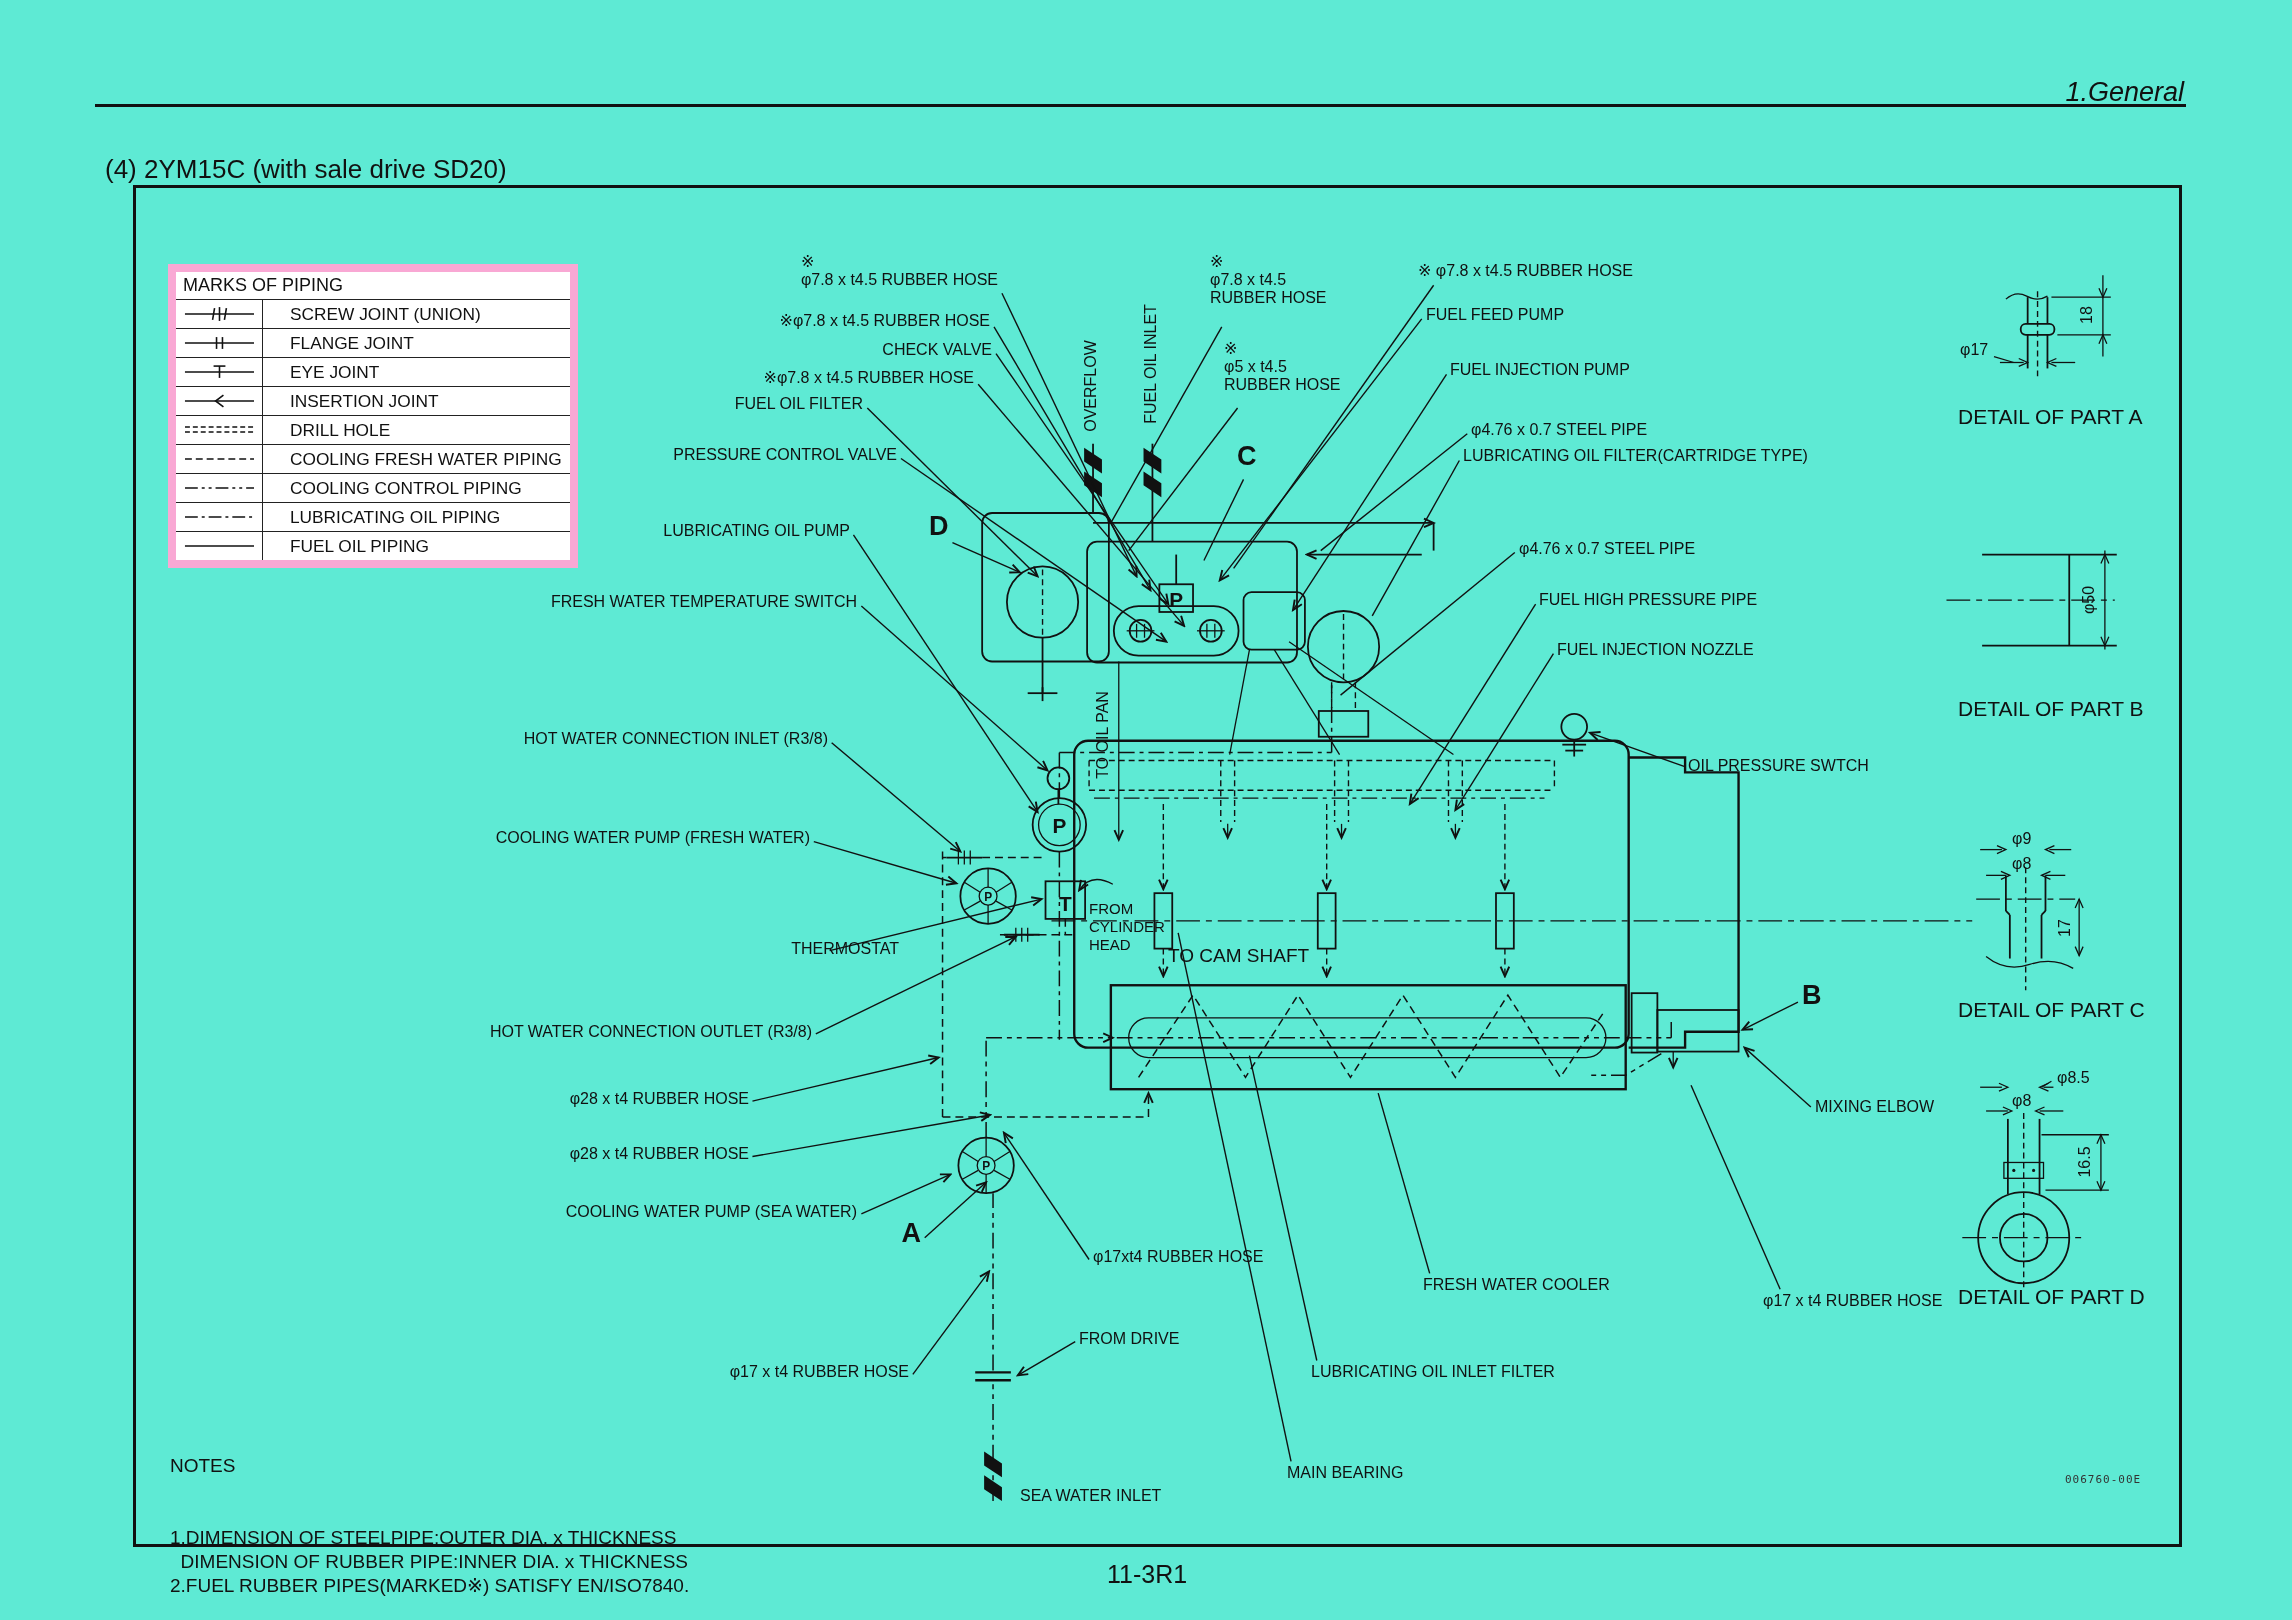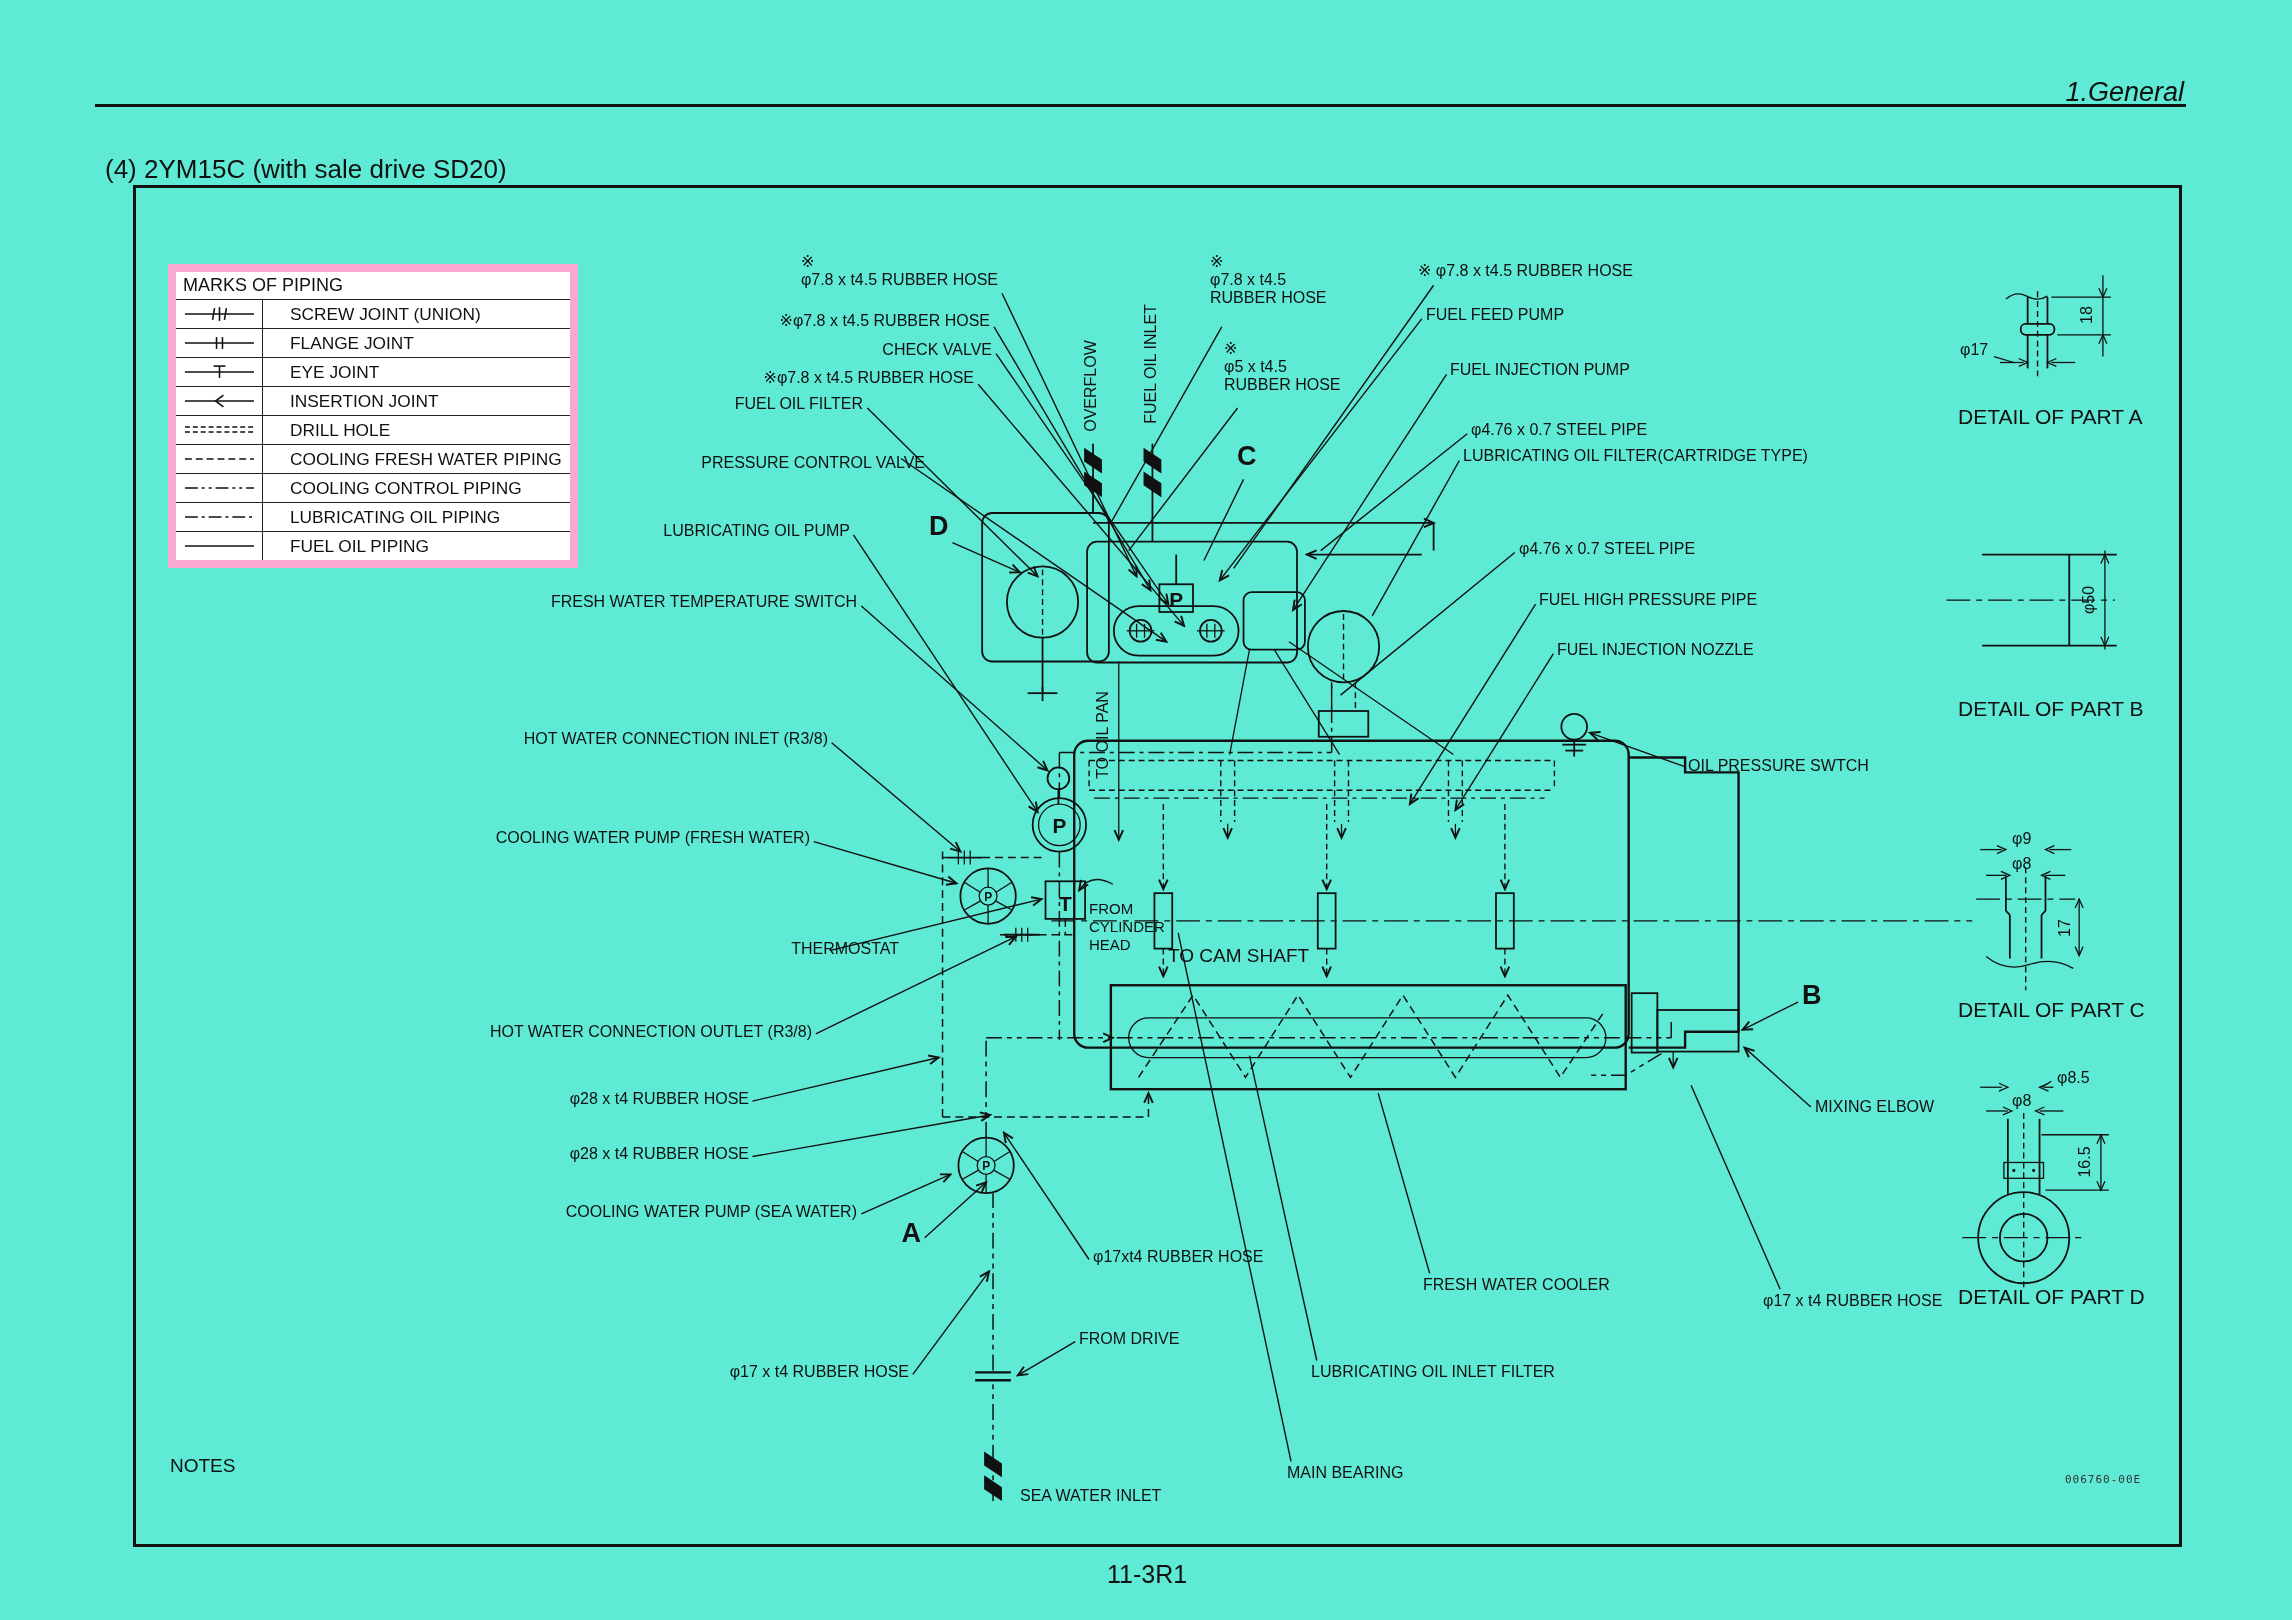--- a/index.html
+++ b/index.html
@@ -413,21 +413,21 @@
       </div>
   </div>
 
   <div id="callouts">
       <div class="co" style="right: 1295px; top: 253px;">※
 φ7.8 x t4.5 RUBBER HOSE</div>
       <div class="co" style="right: 1303px; top: 312px;">※φ7.8 x t4.5 RUBBER HOSE</div>
       <div class="co" style="right: 1301px; top: 341px;">CHECK VALVE</div>
       <div class="co" style="right: 1319px; top: 369px;">※φ7.8 x t4.5 RUBBER HOSE</div>
       <div class="co" style="right: 1430px; top: 395px;">FUEL OIL FILTER</div>
-      <div class="co" style="right: 1368px; top: 446px; margin-top: 8px;">PRESSURE CONTROL VALVE</div>
+      <div class="co" style="right: 1396px; top: 446px;">PRESSURE CONTROL VALVE</div>
       <div class="co" style="right: 1443px; top: 522px;">LUBRICATING OIL PUMP</div>
       <div class="co" style="right: 1436px; top: 593px;">FRESH WATER TEMPERATURE SWITCH</div>
       <div class="co" style="right: 1465px; top: 730px;">HOT WATER CONNECTION INLET (R3/8)</div>
       <div class="co" style="right: 1483px; top: 829px;">COOLING WATER PUMP (FRESH WATER)</div>
       <div class="co" style="right: 1394px; top: 940px;">THERMOSTAT</div>
       <div class="co" style="right: 1481px; top: 1023px;">HOT WATER CONNECTION OUTLET (R3/8)</div>
       <div class="co" style="right: 1544px; top: 1090px;">φ28 x t4 RUBBER HOSE</div>
       <div class="co" style="right: 1544px; top: 1145px;">φ28 x t4 RUBBER HOSE</div>
       <div class="co" style="right: 1436px; top: 1203px;">COOLING WATER PUMP (SEA WATER)</div>
       <div class="co b" style="font-size: 27px; right: 1372px; top: 1224px;">A</div>
@@ -477,18 +477,19 @@
   <div class="co vert" style="left:2089px;top:600px">φ50</div>
   <div class="co" style="left:2012px;top:830px">φ9</div>
   <div class="co" style="left:2012px;top:855px">φ8</div>
   <div class="co vert" style="left:2065px;top:928px">17</div>
   <div class="co" style="left:2057px;top:1069px">φ8.5</div>
   <div class="co" style="left:2012px;top:1092px">φ8</div>
   <div class="co vert" style="left:2085px;top:1162px">16.5</div>
 
   <div id="notes">
     <div>NOTES</div>
+    <div id="notes-lines"><div>1.DIMENSION OF STEELPIPE:OUTER DIA. x THICKNESS</div><div>  DIMENSION OF RUBBER PIPE:INNER DIA. x THICKNESS</div><div>2.FUEL RUBBER PIPES(MARKED※) SATISFY EN/ISO7840.</div></div>
   </div>
 
   <div id="docnum">006760-00E</div>
   <div id="footer">11-3R1</div>
 </div>
 
 
 </body></html>

